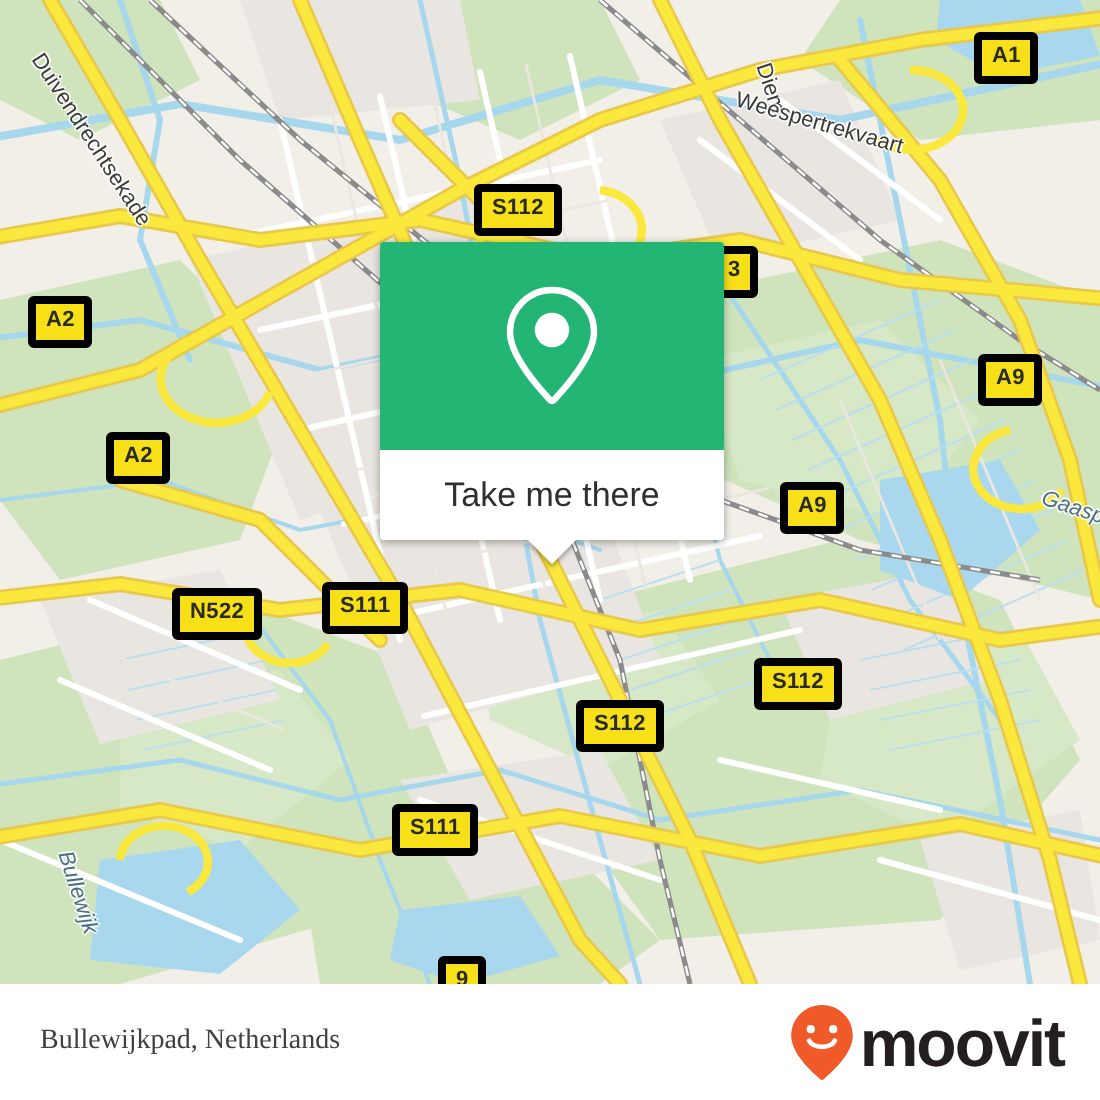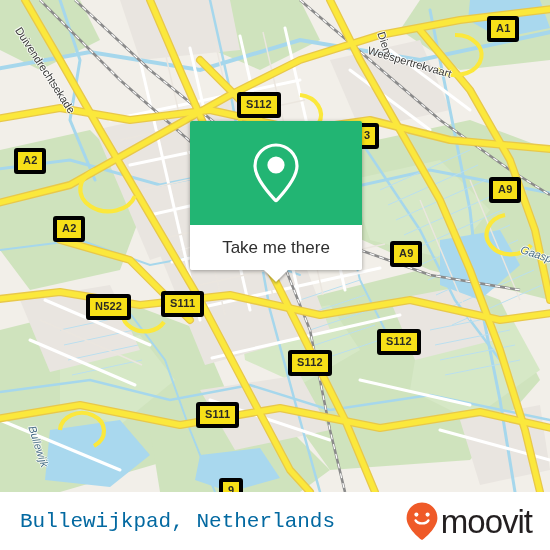--- a/index.html
+++ b/index.html
@@ -146,34 +146,34 @@
     width: 550px;
     height: 58px;
     background: #ffffff;
     display: flex;
     align-items: center;
     justify-content: space-between;
     padding: 0 18px 0 20px;
     box-sizing: border-box;
   }
   .footer-title {
-    font-family: Liberation Mono, monospace;
-    font-size: 21px;
-    color: #0369a1;
+    font-family: Liberation Serif, serif;
+    font-size: 14px;
+    color: #404040;
     white-space: nowrap;
   }
   .brand {
     display: flex;
     align-items: center;
     gap: 2px;
   }
   .brand-word {
     font-family: "Liberation Sans", sans-serif;
     font-size: 33px;
-    font-weight: normal;
+    font-weight: bold;
     color: #231f20;
     letter-spacing: -1px;
     line-height: 33px;
   }
 </style>
 </head>
 <body>
 
 <div id="app">
 

